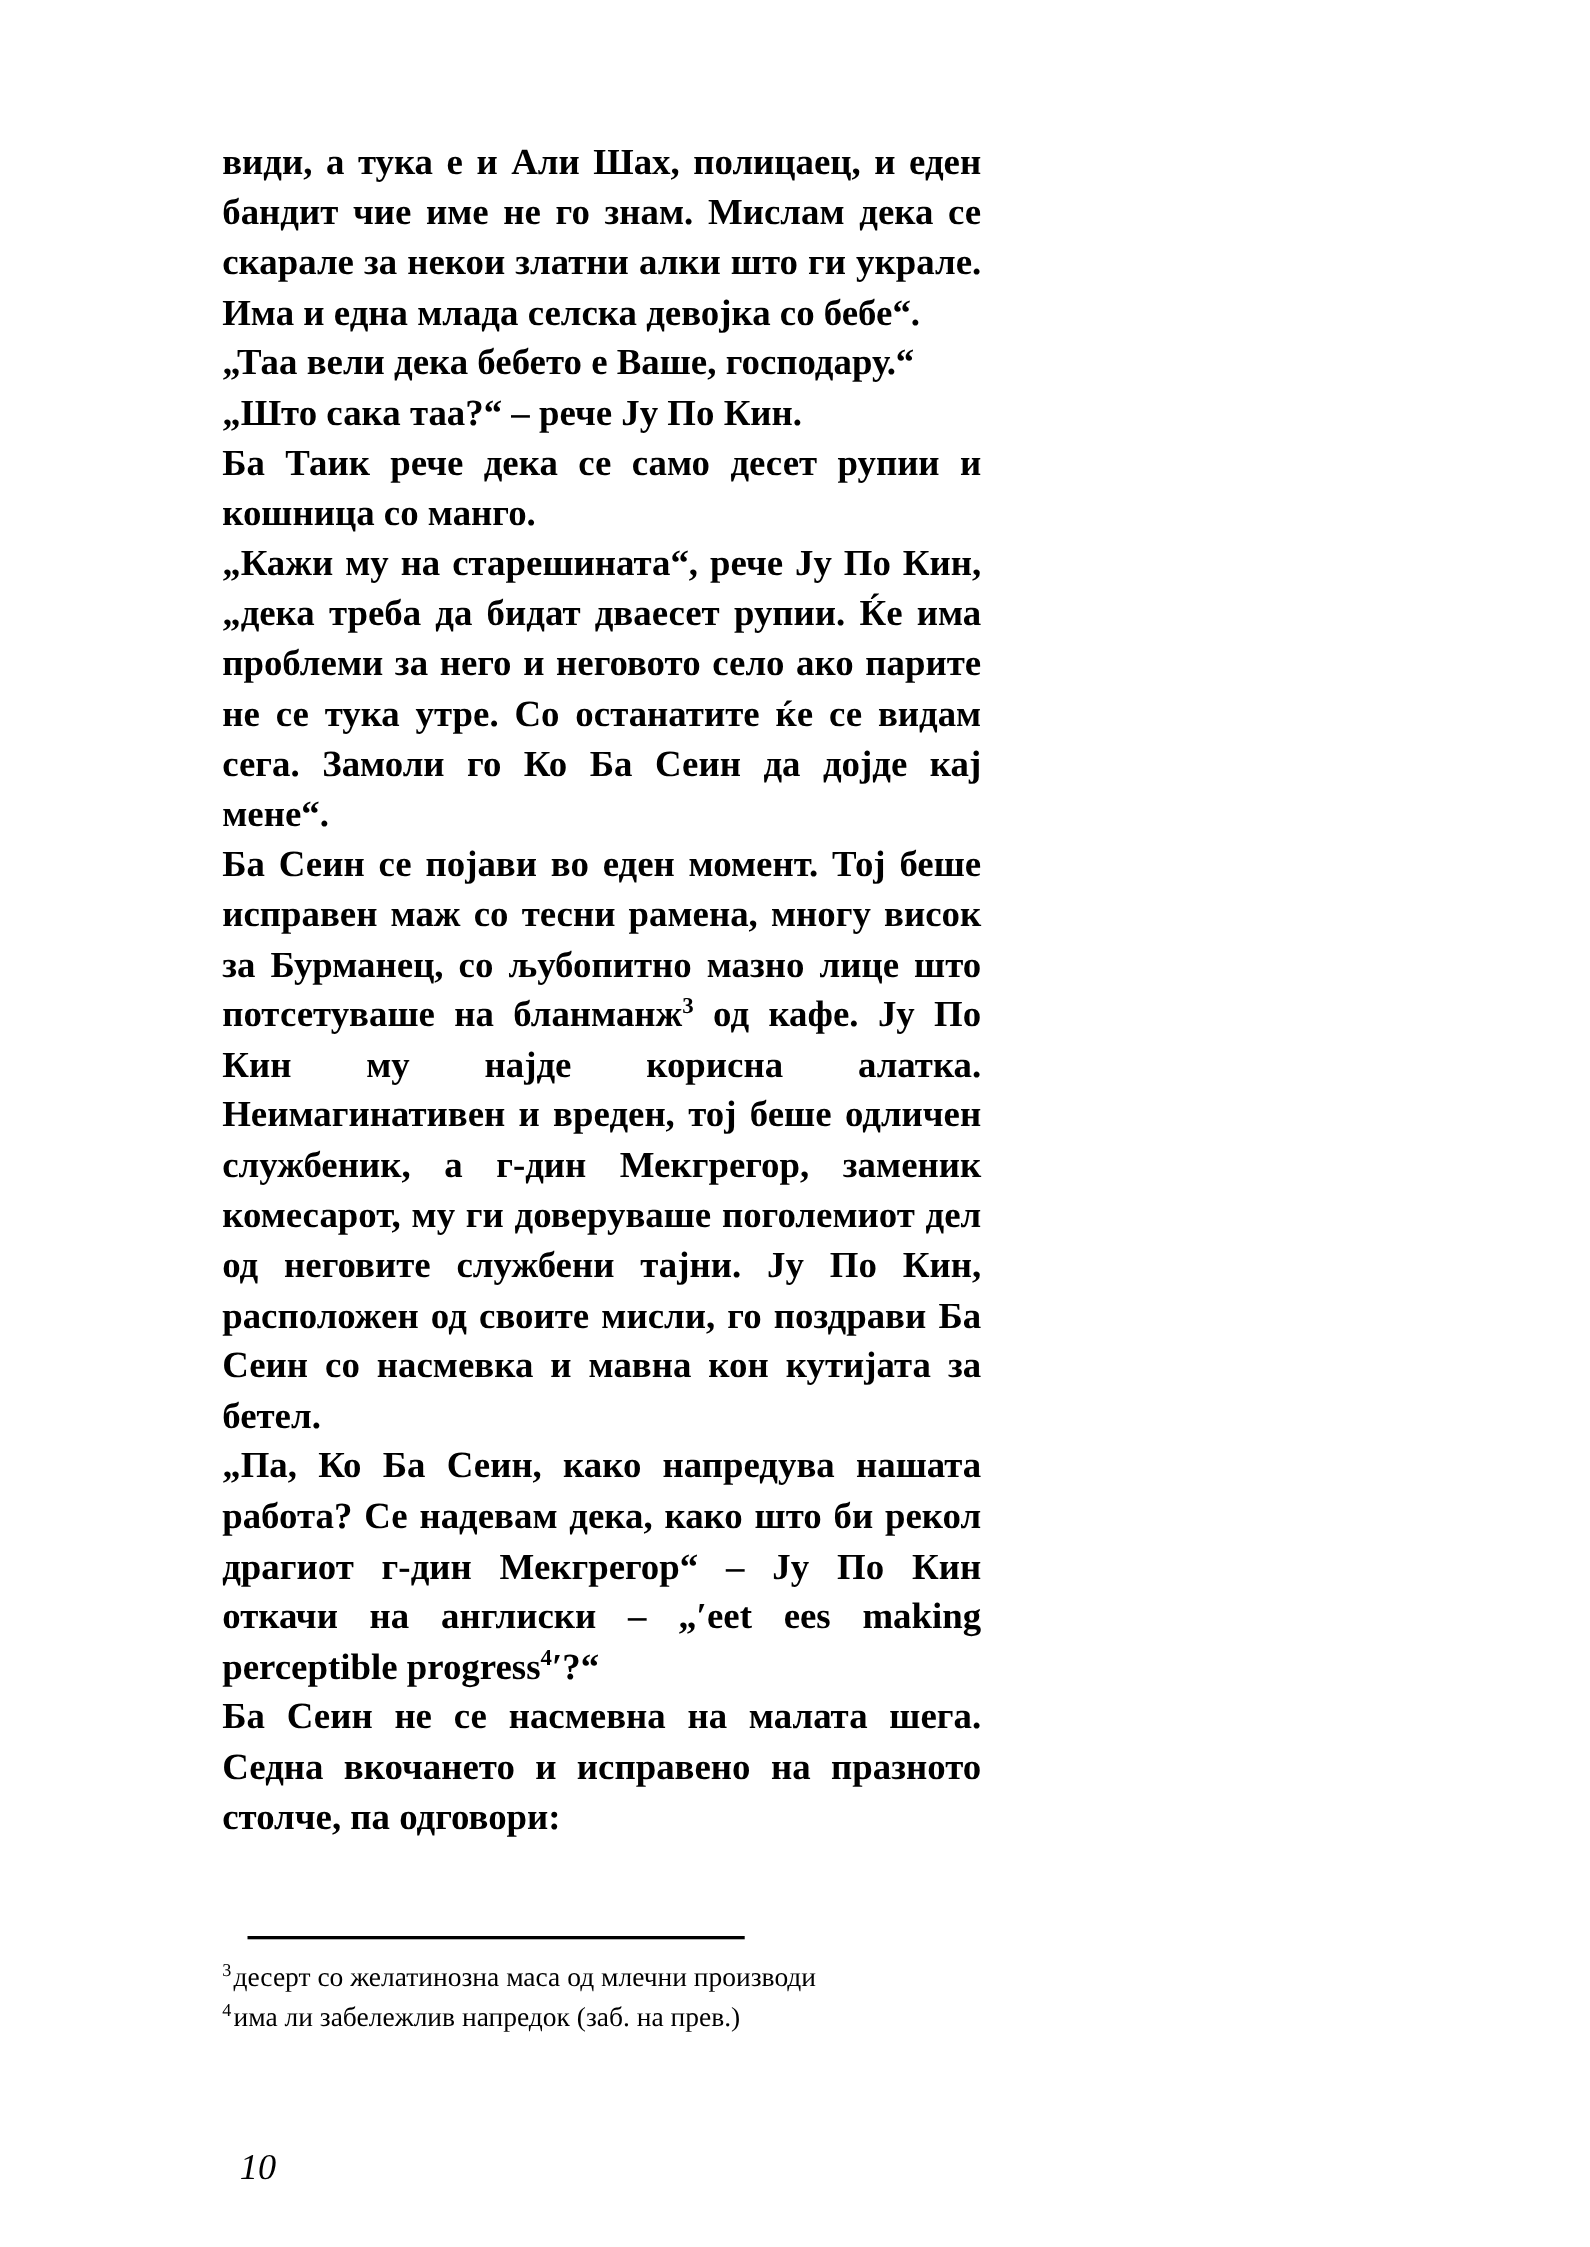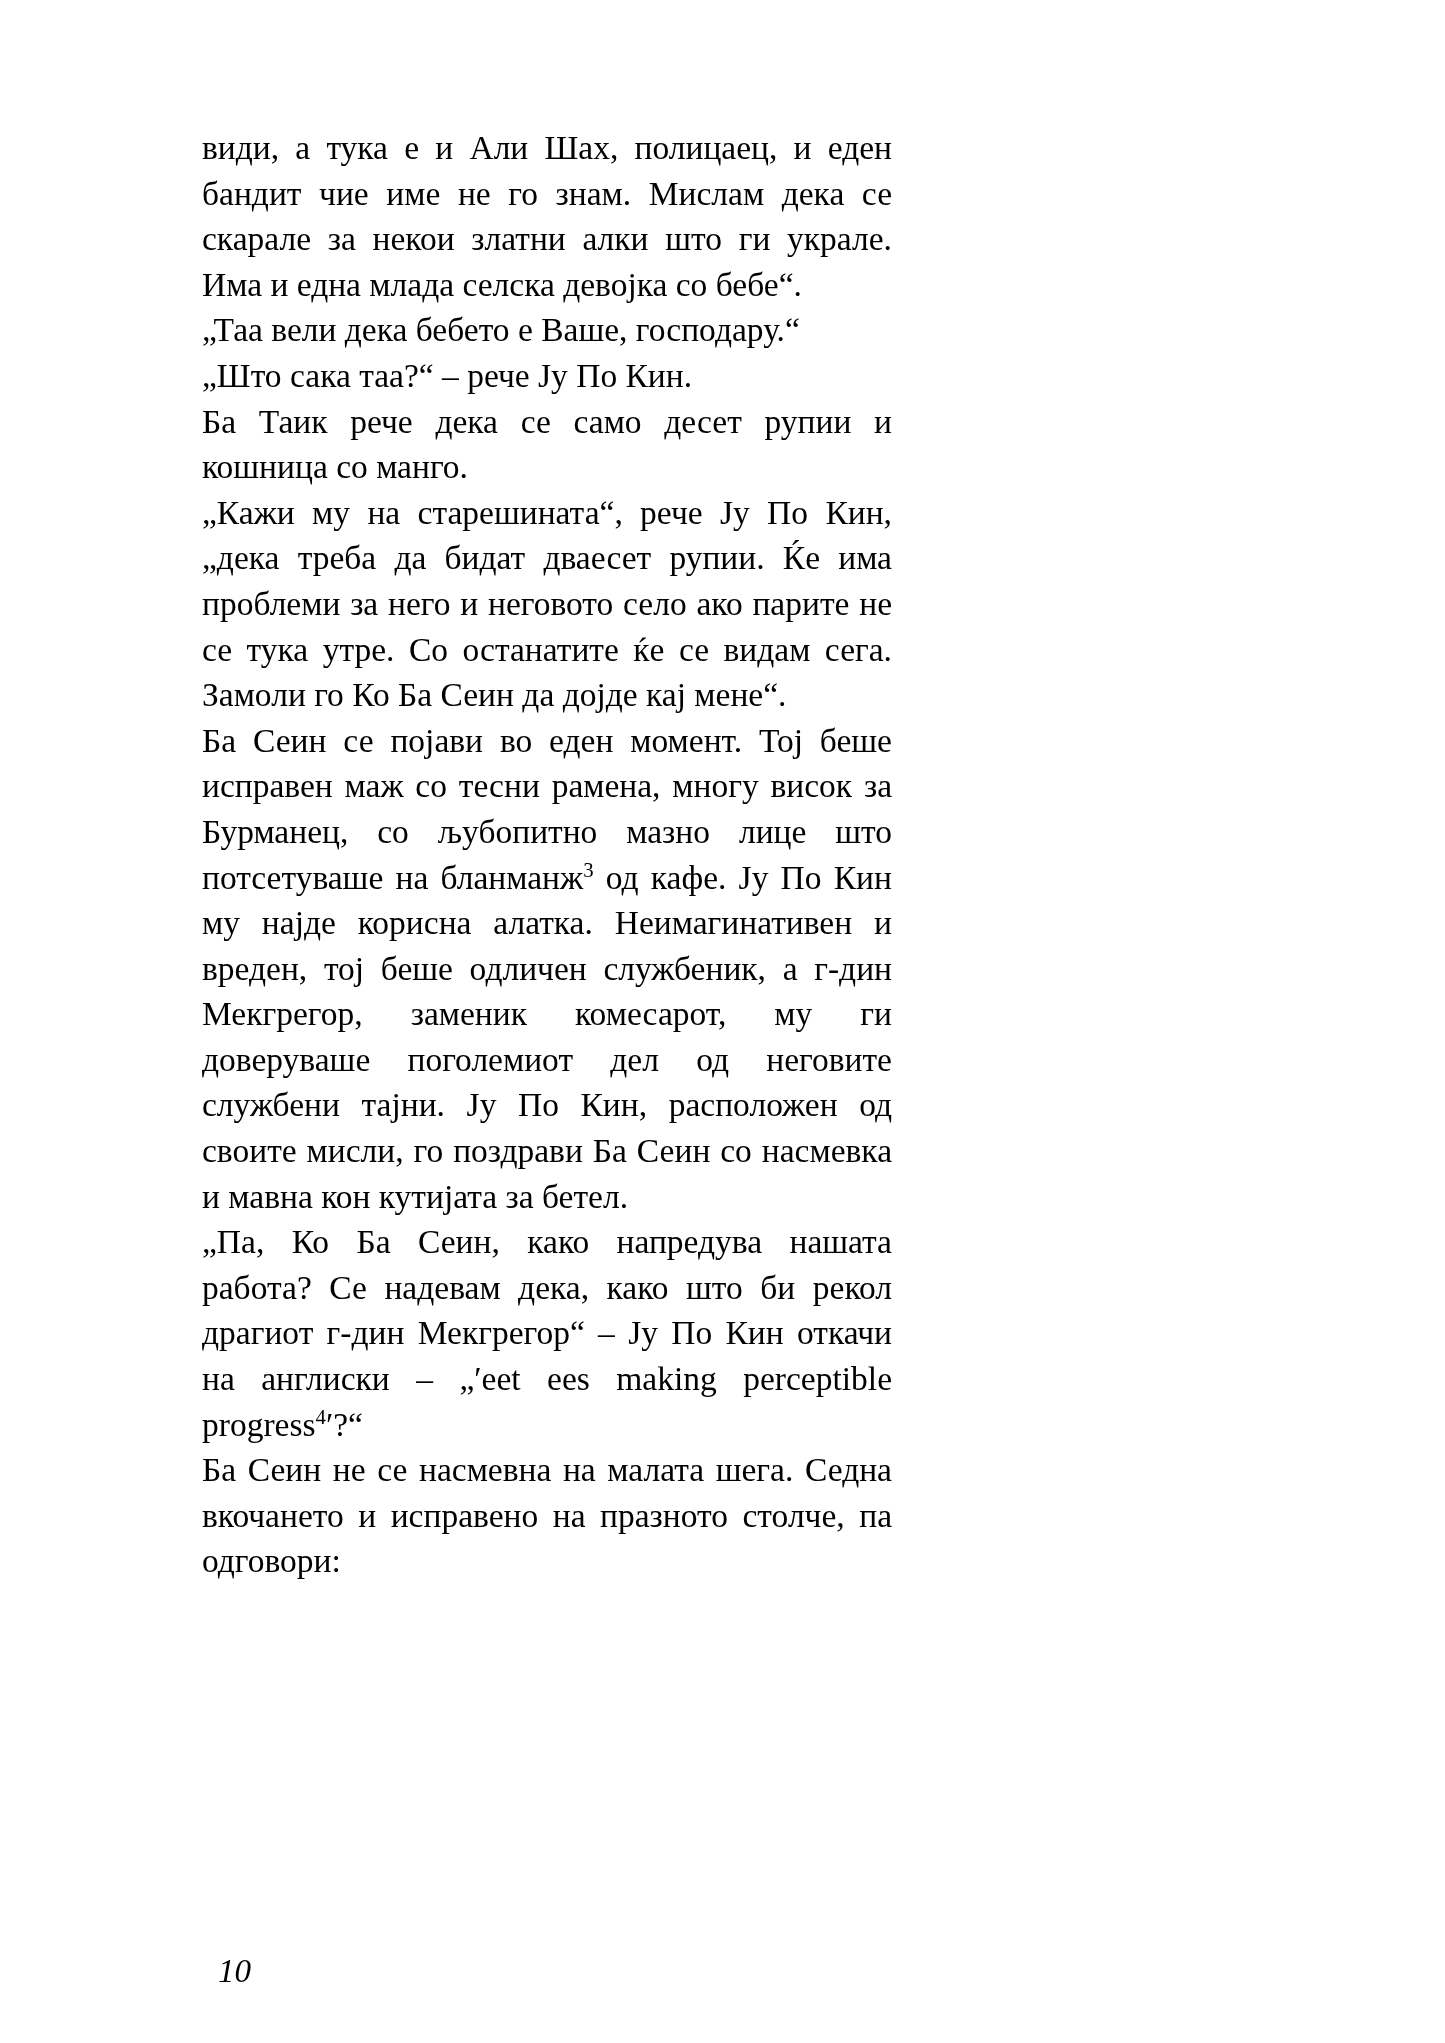--- a/index.html
+++ b/index.html
@@ -31,20 +31,21 @@
     font-size: 33.5px;
     line-height: 45.6px;
     text-align: justify;
     text-justify: inter-word;
     hyphens: none;
     margin: 0;
   }
   .body-text p {
     margin: 0;
     text-indent: 0;
+    font-weight: bold;
   }
   .para-indent {
     text-indent: 48px;
   }
   .lastline-left > :last-child { }
   
   sup.fnref {
     font-size: 0.62em;
     vertical-align: super;
     line-height: 0;
@@ -106,16 +107,23 @@
 
       <p class="para-indent"><span>Ба Сеин се појави во еден момент. Тој беше исправен маж со тесни рамена, многу висок за Бурманец, со љубопитно мазно лице што потсетуваше на бланманж</span><sup class="fnref">3</sup><span> од кафе. Ју По Кин му најде корисна алатка. Неимагинативен и вреден, тој беше одличен службеник, а г-дин Мекгрегор, заменик комесарот, му ги доверуваше поголемиот дел од неговите службени тајни. Ју По Кин, расположен од своите мисли, го поздрави Ба Сеин со насмевка и мавна кон кутијата за бетел.</span></p>
 
       <p class="para-indent"><span>„Па, Ко Ба Сеин, како напредува нашата работа? Се надевам дека, како што би рекол драгиот г-дин Мекгрегор“ – Ју По Кин откачи на англиски – „′eet ees making perceptible progress</span><sup class="fnref">4</sup><span>′?“</span></p>
 
       <p class="para-indent">Ба Сеин не се насмевна на малата шега. Седна вкочането и исправено на празното столче, па одговори:</p>
 
     </div>
   </div>
 
+  <div class="footnote-zone">
+    <hr class="fn-rule">
+
+    <p class="footnote"><span class="fnnum">3</span><span>десерт со желатинозна маса од млечни производи</span></p>
+
+    <p class="footnote"><span class="fnnum">4</span><span>има ли забележлив напредок (заб. на прев.)</span></p>
+  </div>
 
   <div class="page-number">10</div>
 
 </div>
 
 </body></html>

